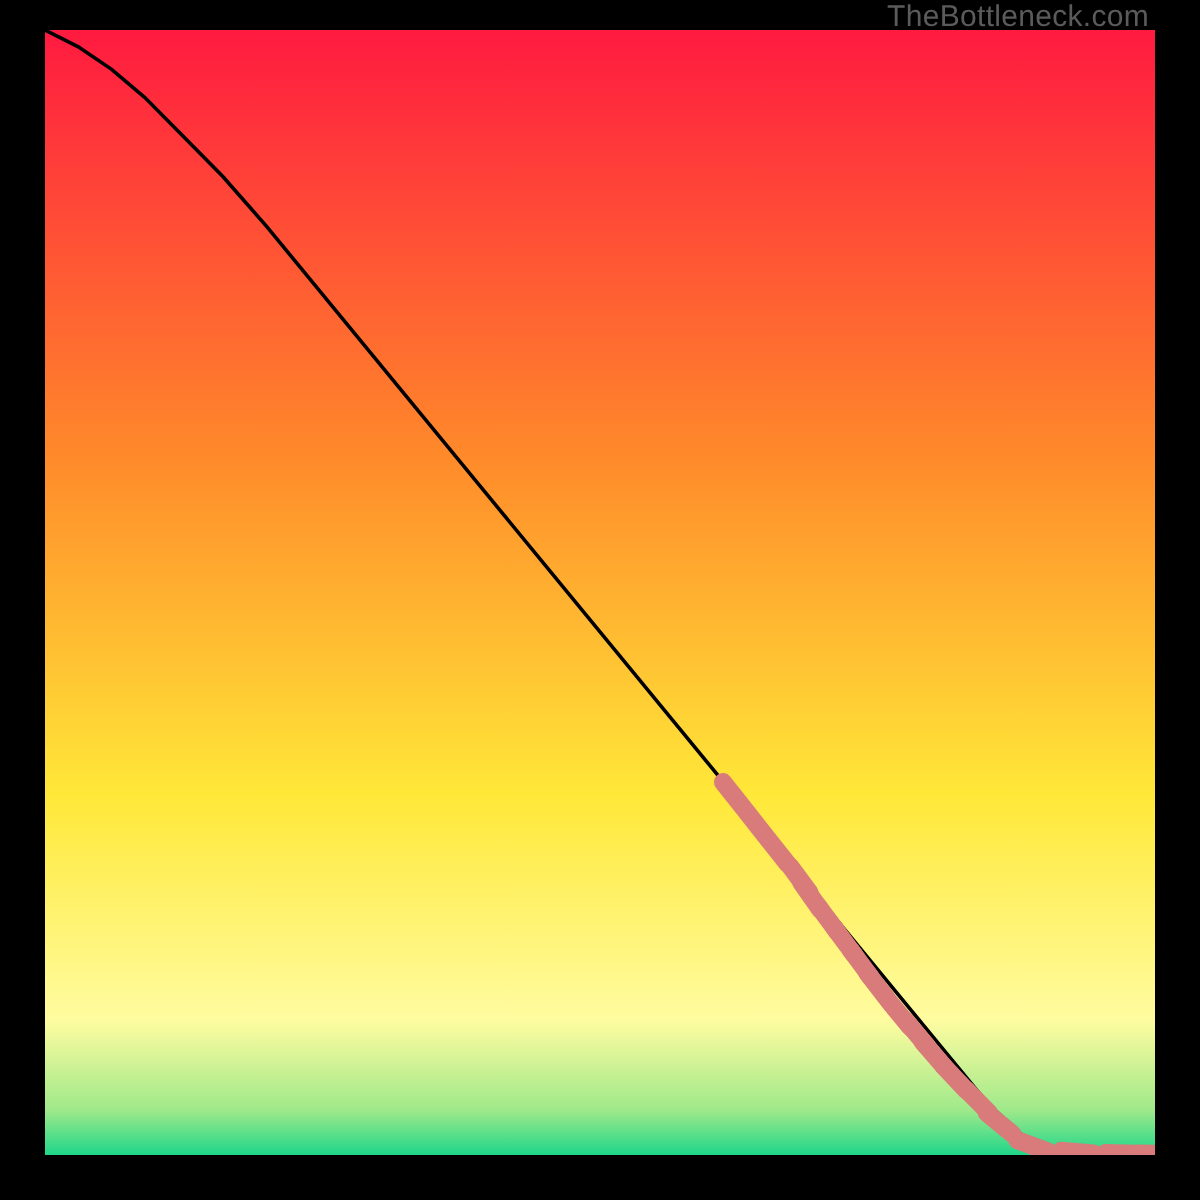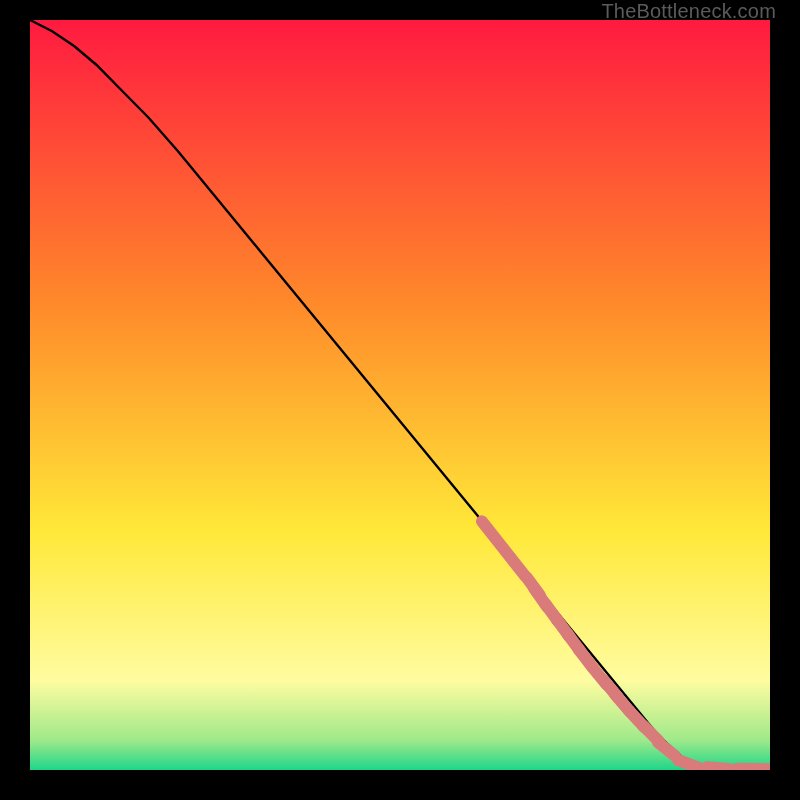--- a/index.html
+++ b/index.html
@@ -31,21 +31,21 @@
   .curve {
     position: absolute;
     left: 0; top: 0;
     width: 740px;
     height: 750px;
     overflow: visible;
   }
   .watermark {
     position: absolute;
     top: 0;
-    right: 24px;
+    right: 34px;
     font-family: Arial, Helvetica, sans-serif;
     font-size: 20px;
     color: #5b5b5b;
     letter-spacing: 0.2px;
   }
 </style>
 </head>
 <body>
 
 <div class="stage">

